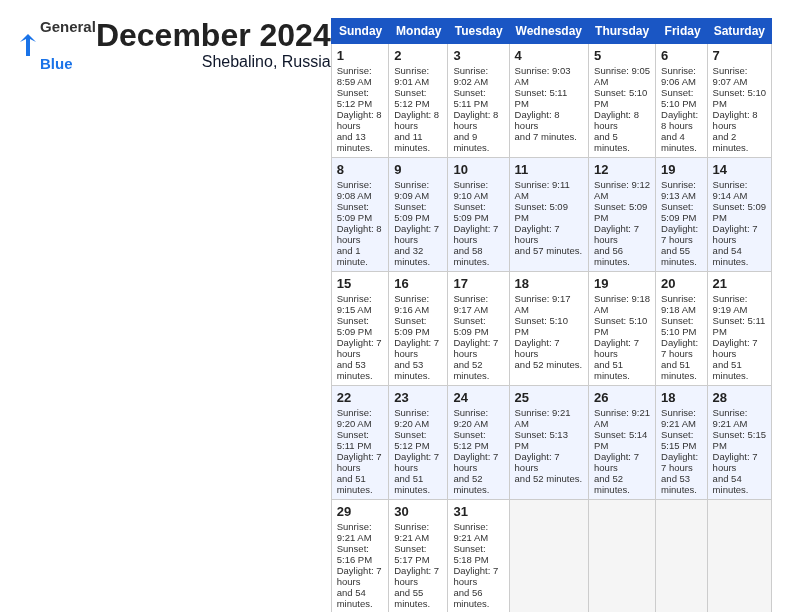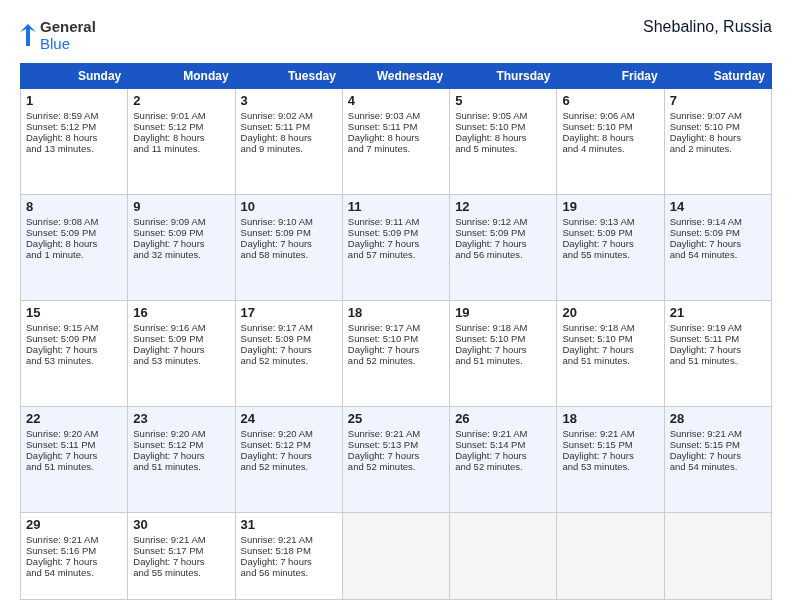--- a/index.html
+++ b/index.html
@@ -8,21 +8,21 @@
       background: #fff;
       width: 792px;
       height: 612px;
       overflow: hidden;
     }
     .page {
       width: 792px;
       height: 612px;
       padding: 18px 20px 12px 20px;
       display: flex;
-      flex-direction: column;
+      flex-direction: row;
     }
     .header {
       display: flex;
       justify-content: space-between;
       align-items: flex-start;
       margin-bottom: 10px;
     }
     .logo {
       display: flex;
       align-items: center;
@@ -85,25 +85,26 @@
 
 <div class="page">
   <div class="header">
     <div class="logo">
   <div style="display:flex;align-items:center;">
     <svg width="16" height="22" viewBox="0 0 16 22" style="margin-right:4px;">
       <polygon points="8,0 16,8 10,5 10,22 6,22 6,5 0,8" fill="#1a73e8"></polygon>
     </svg>
     <div style="line-height:1.15;">
       <div style="font-size:15px;font-weight:bold;color:#333;">General</div>
-      <div style="font-size:15px;font-weight:normal;color:#1a73e8;">Blue</div>
+      <div style="font-size:15px;font-weight:bold;color:#1a73e8;margin-top:20px;">Blue</div>
     </div>
   </div>
 </div>
     <div class="title-block">
+      <div class="month-year">December 2024</div>
       <div class="location">Shebalino, Russia</div>
     </div>
   </div>
   <table class="calendar-table">
     <thead>
       <tr>
         <th>Sunday</th>
         <th>Monday</th>
         <th>Tuesday</th>
         <th>Wednesday</th>

